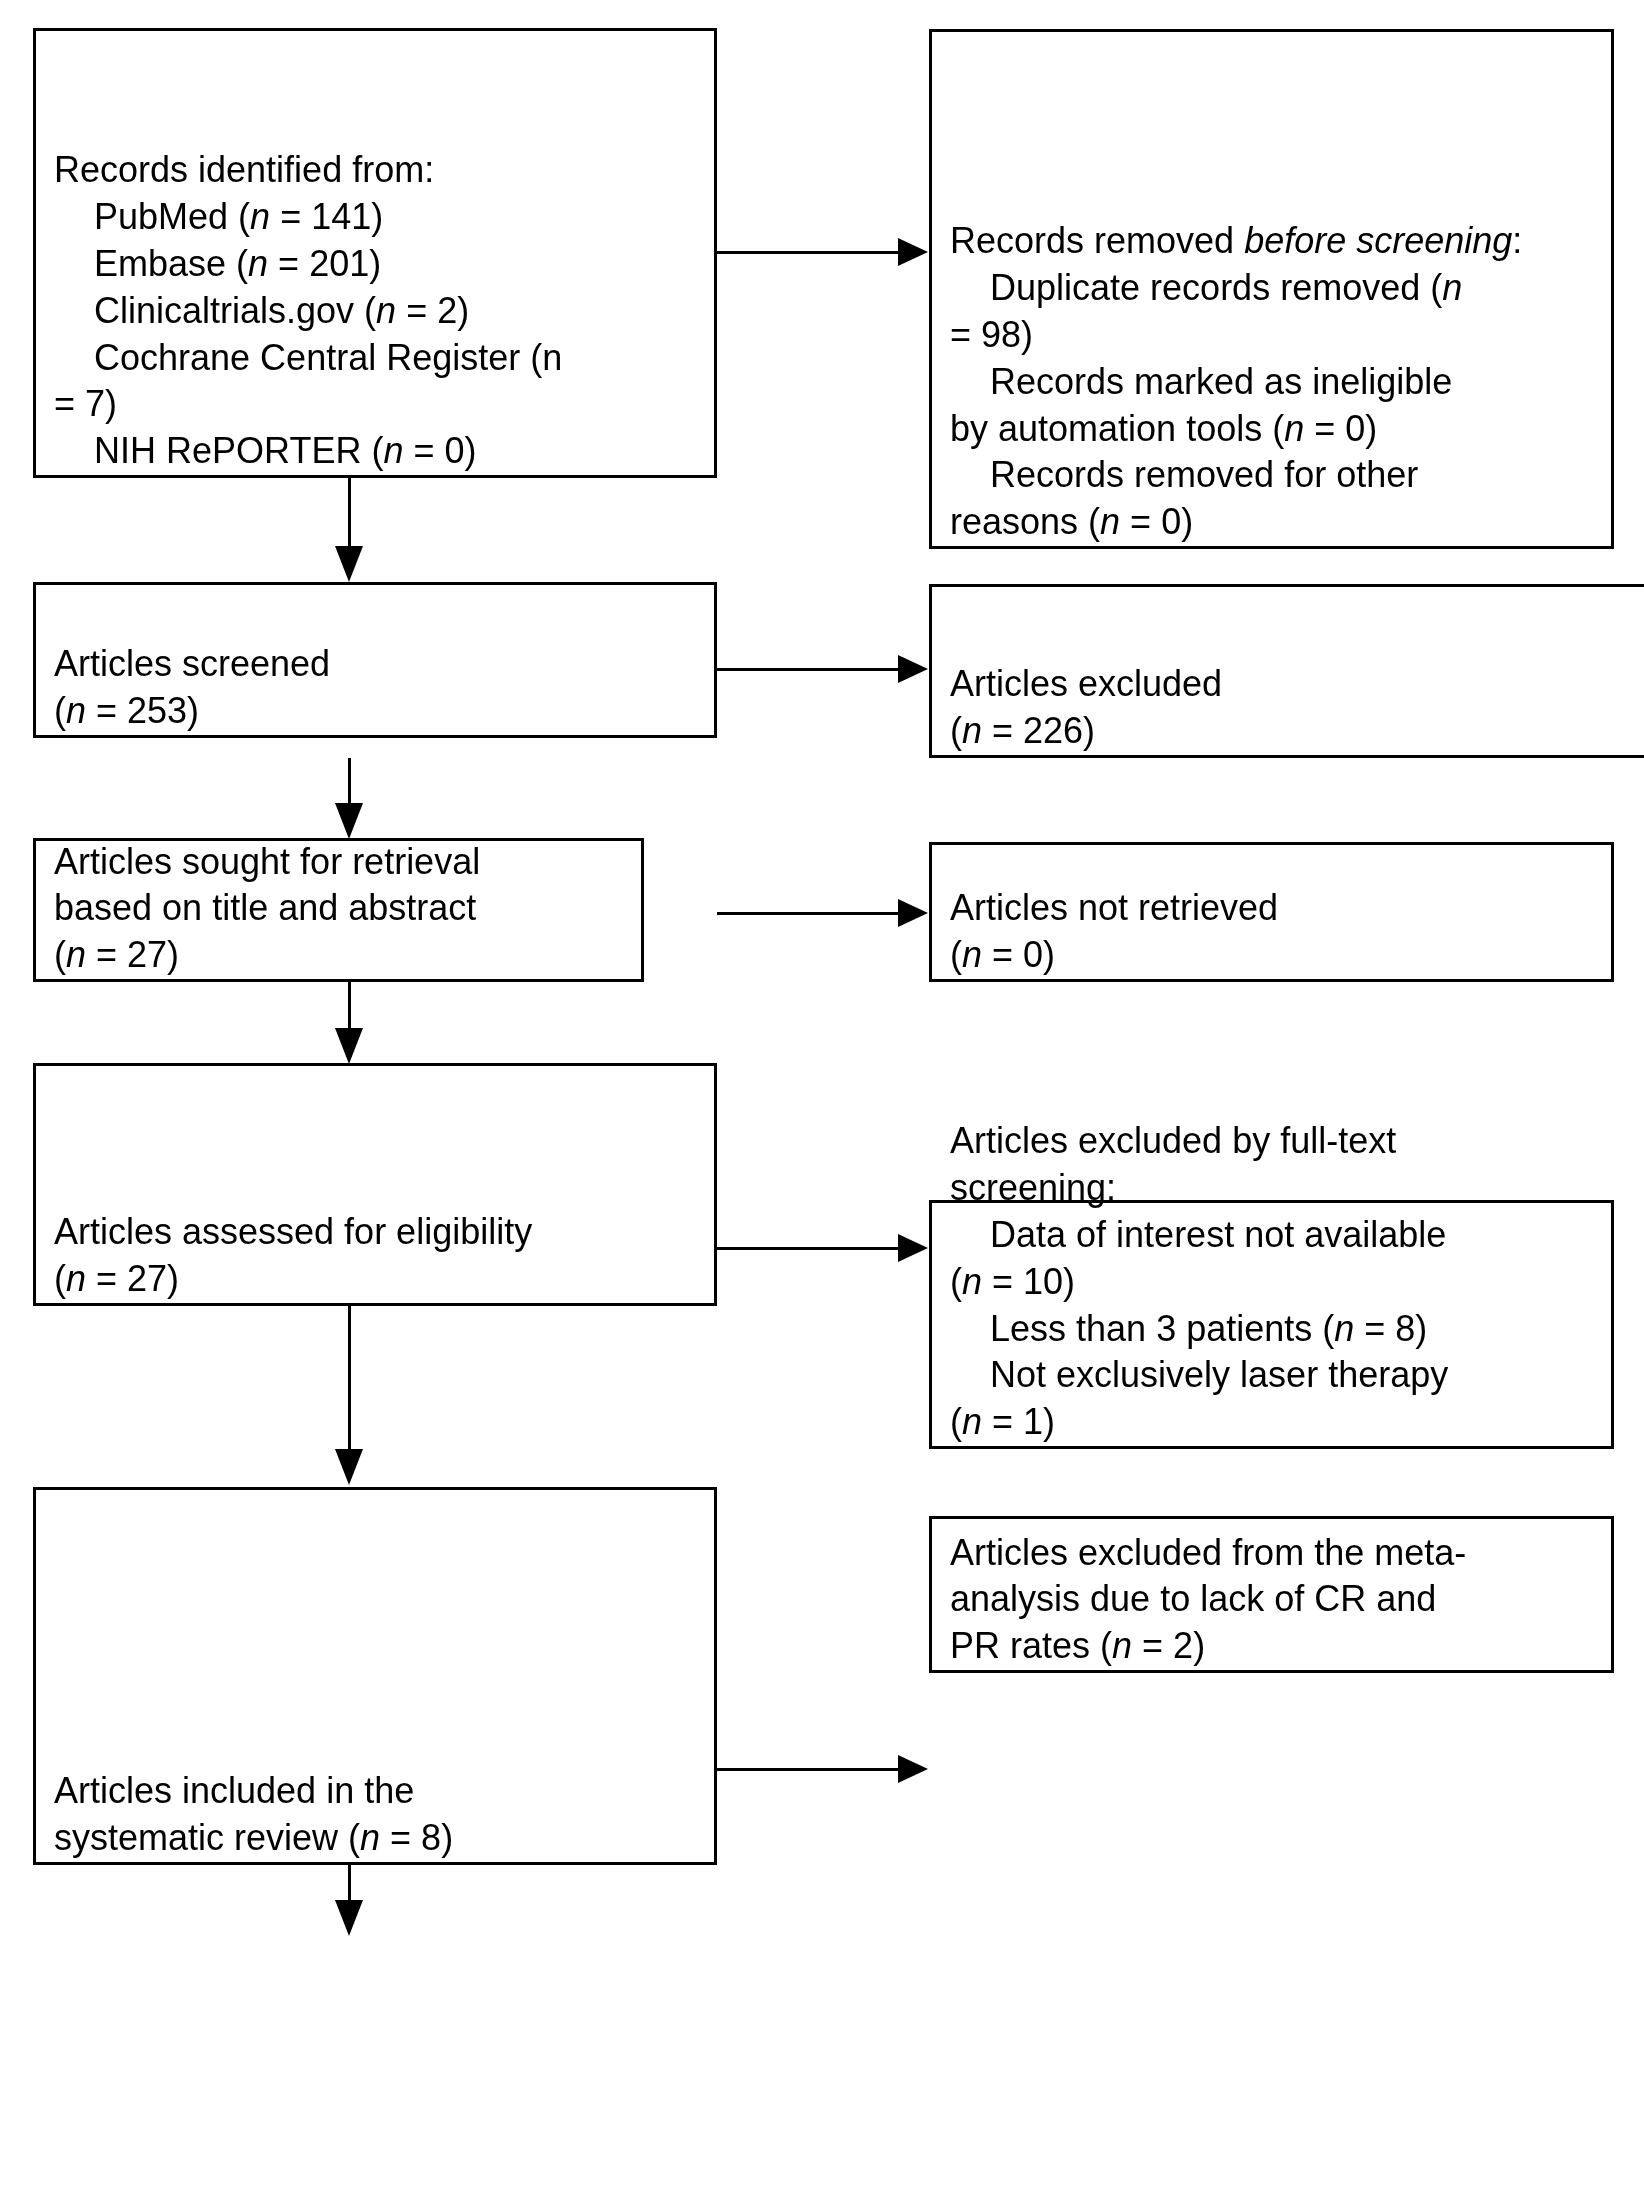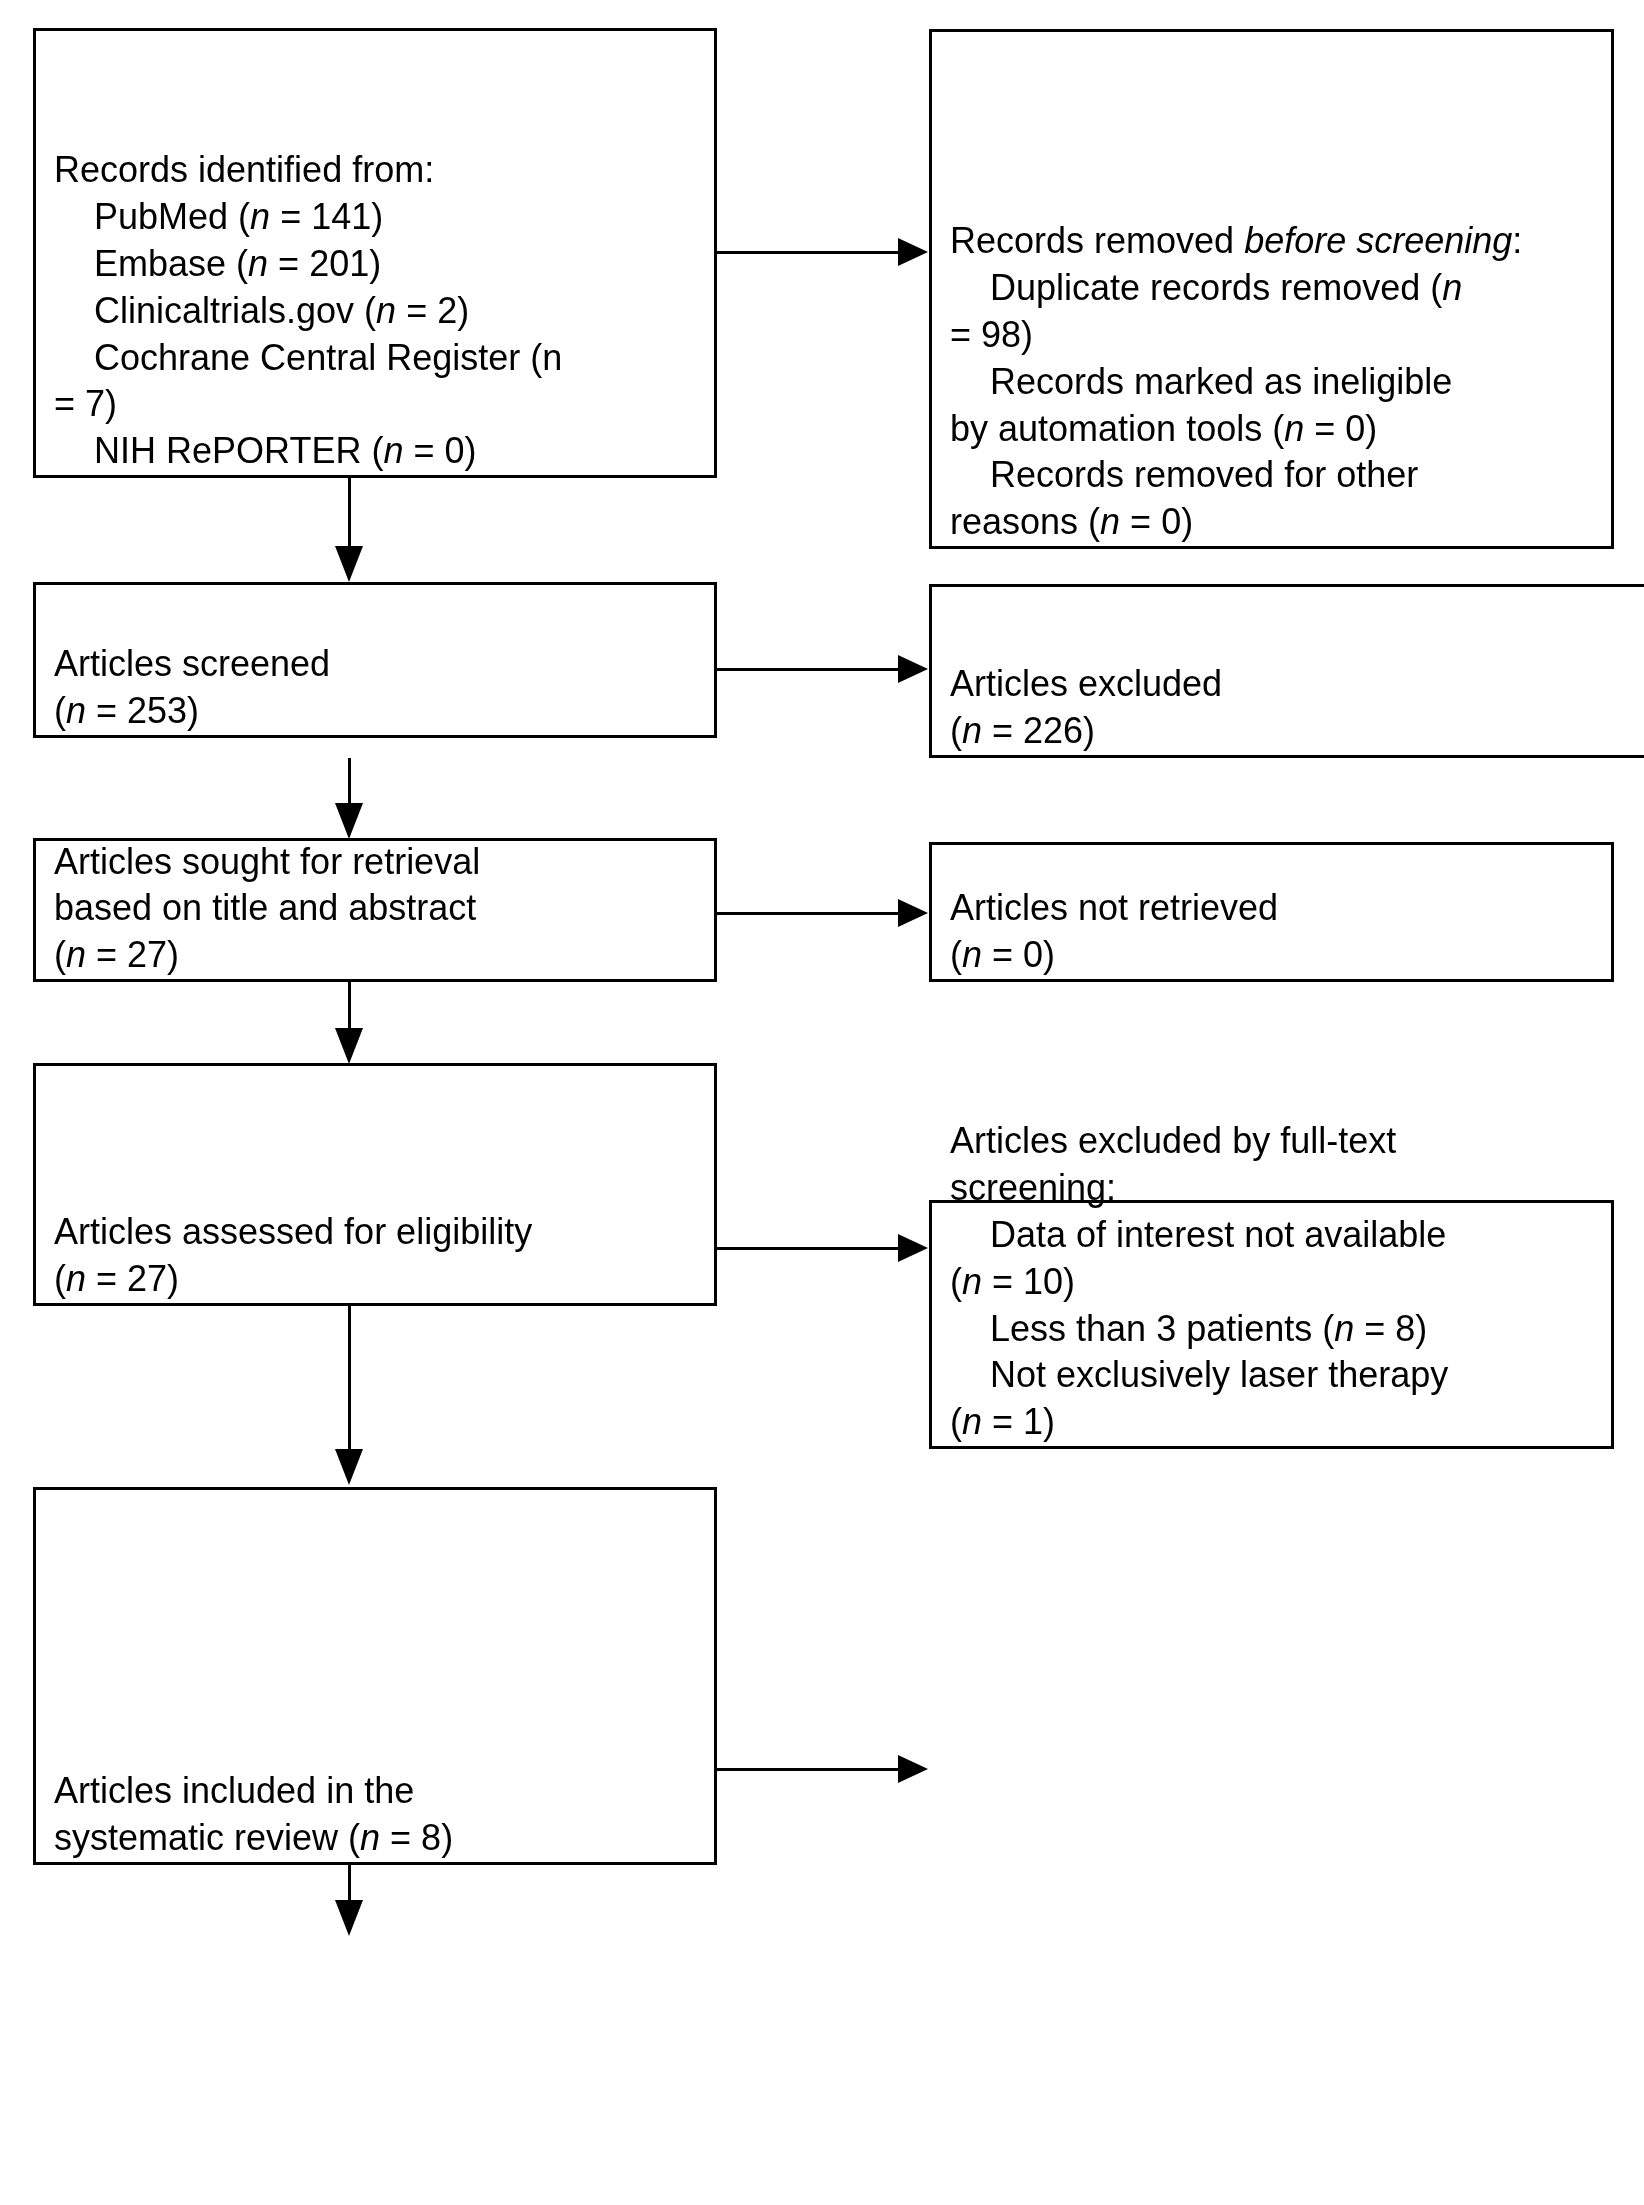--- a/index.html
+++ b/index.html
@@ -59,21 +59,21 @@
     width: 0;
     height: 0;
     border-top: 14.3px solid transparent;
     border-bottom: 14.3px solid transparent;
     border-left: 30px solid #000000;
   }
 
   
   #n-identified     { left: 33px;  top: 28px;   width: 684px; height: 450px; }
   #n-screened       { left: 33px;  top: 582px;  width: 684px; height: 156px; }
-  #n-sought         { left: 33px;  top: 838px; width: 684px; height: 144px; }
+  #n-sought         { left: 33px;  top: 838px; width: 611px; height: 144px; }
   #n-assessed       { left: 33px;  top: 1063px; width: 684px; height: 243px; }
   #n-included-sr    { left: 33px;  top: 1487px; width: 684px; height: 378px; }
   #n-included-ma    { left: 33px;  top: 1936px; width: 684px; height: 263px; }
 
   
   #n-removed-before { left: 929px; top: 29px;   width: 685px; height: 520px; }
   #n-excluded-screen{ left: 929px; top: 584px;  width: 814px; height: 174px; }
   #n-not-retrieved  { left: 929px; top: 842px; width: 685px; height: 140px; }
   #n-excluded-full  { left: 929px; top: 1200px; width: 685px; height: 249px; }
   #n-excluded-meta  { left: 929px; top: 1516px; width: 685px; height: 157px; }
@@ -138,20 +138,25 @@
   <div class="node" id="n-excluded-full">
     <div class="node-text"><span>Articles excluded by full-text
 screening:</span>
 <span><span>    Data of interest not available
 (<i>n</i> = 10)</span></span>
 <span><span>    Less than 3 patients (<i>n</i> = 8)</span></span>
 <span><span>    Not exclusively laser therapy
 (<i>n</i> = 1)</span></span></div>
   </div>
 
+  <div class="node" id="n-excluded-meta">
+    <div class="node-text"><span>Articles excluded from the meta-</span>
+<span>analysis due to lack of CR and</span>
+<span><span>PR rates (<i>n</i> = 2)</span></span></div>
+  </div>
 
   <div class="hline" style="left:717px; top:251px; width:182px;"></div>
   <div class="arrow-right" style="left:898px; top:238px;"></div>
 
   <div class="vline" style="left:348px; top:478px; width:2.7px; height:73px;"></div>
   <div class="arrow-down" style="left:335px; top:546px;"></div>
 
   <div class="hline" style="left:717px; top:668px; width:182px;"></div>
   <div class="arrow-right" style="left:898px; top:655px;"></div>
 

